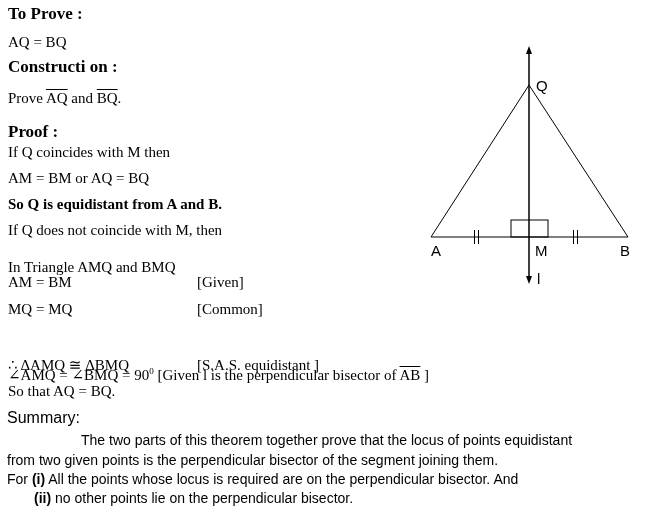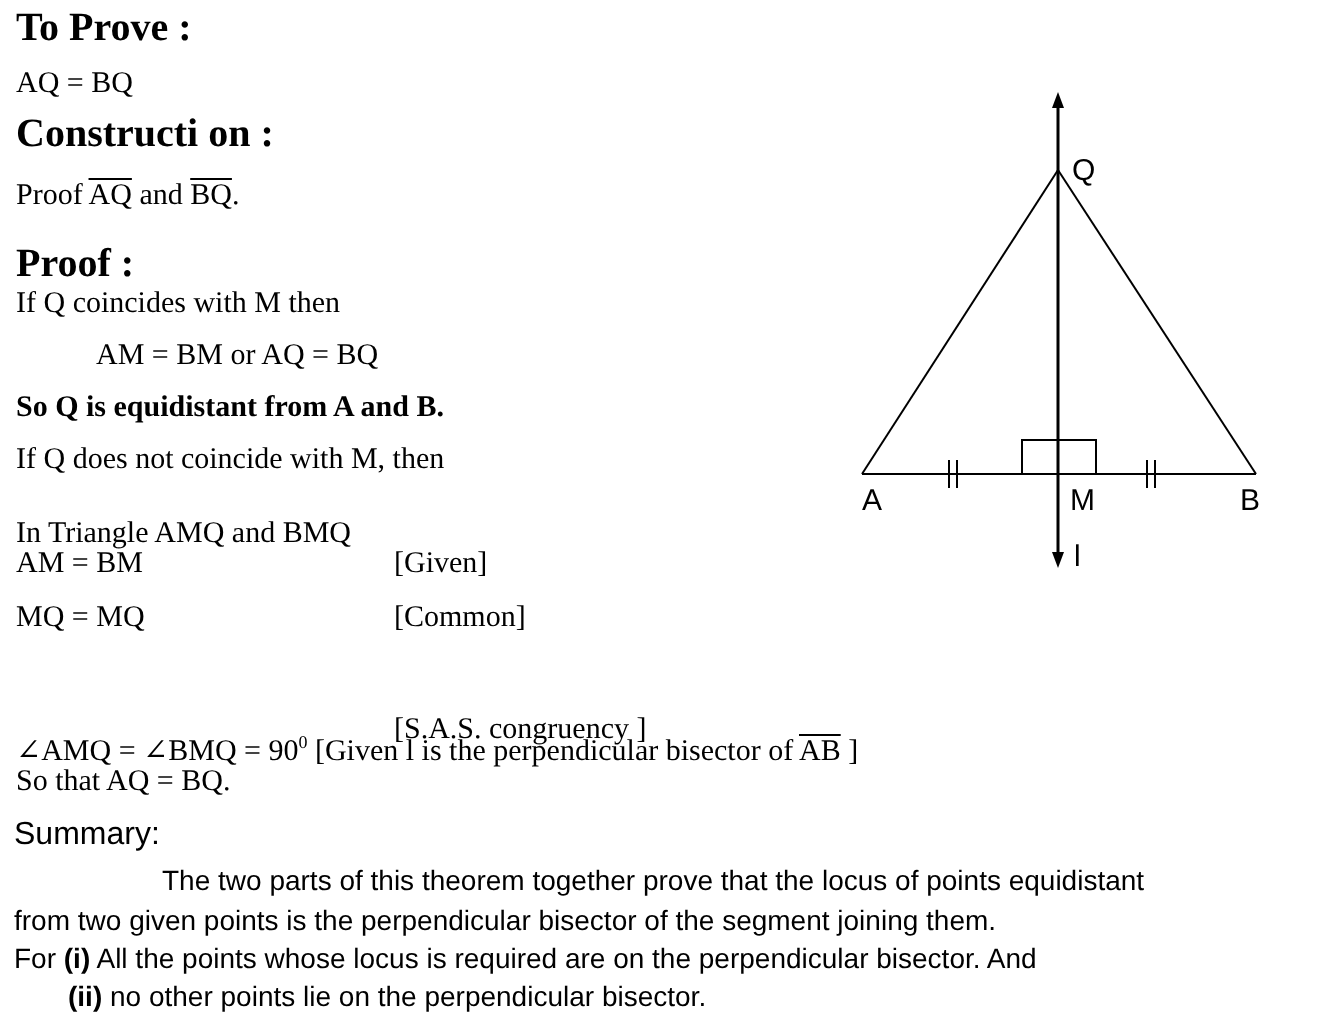--- a/index.html
+++ b/index.html
@@ -1,59 +1,60 @@
 <!DOCTYPE html>
 <html><head>
   <meta charset="utf-8">
   <style>
     html, body { margin: 0; padding: 0; background: #ffffff; }
     body { width: 667px; height: 518px; position: relative; overflow: hidden; color: #000; }
     .serif { font-family: "Liberation Serif", "DejaVu Serif", serif; }
     .sans { font-family: "Liberation Sans", "DejaVu Sans", sans-serif; }
     .line { position: absolute; left: 8px; white-space: nowrap; font-size: 15px; line-height: 18px; }
-    .heading { font-size: 20px; font-weight: bold; font-family: Liberation Serif, serif; }
+    .heading { font-size: 17px; font-weight: bold; font-family: Liberation Serif, serif; }
     .ovl { text-decoration: overline; }
     .col2 { position: absolute; left: 189px; }
     .sup { font-size: 9px; vertical-align: 6px; }
     .summary-title { position: absolute; left: 7px; top: 408px; font-size: 16px; line-height: 20px; }
     .summary-line { position: absolute; white-space: nowrap; font-size: 14px; line-height: 17px; }
     .diagram { position: absolute; left: 0; top: 0; }
     .lbl { position: absolute; font-family: "Liberation Sans", "DejaVu Sans", sans-serif; font-size: 15px; line-height: 16px; }
   </style>
 </head>
 <body>
 
 <div class="line serif heading" style="top:5px;">To Prove :</div>
 <div class="line serif" style="top:33px;">AQ = BQ</div>
 
 <div class="line serif heading" style="top:58px;">Constructi on :</div>
 <div class="line serif" style="top:89px;">
-  <span>Proof </span><span class="ovl">AQ</span><span> and </span><span class="ovl">BQ</span><span>.</span>
+  <span>Prove </span><span class="ovl">AQ</span><span> and </span><span class="ovl">BQ</span><span>.</span>
 </div>
 
 <div class="line serif heading" style="top:123px;">Proof :</div>
 <div class="line serif" style="top:143px;">If  Q coincides with  M then</div>
-<div class="line serif" style="top:169px;margin-left:40px;">AM = BM  or AQ = BQ</div>
+<div class="line serif" style="top:169px;">AM = BM  or AQ = BQ</div>
 <div class="line serif" style="top:195px;font-weight:bold;">So Q is equidistant from A  and B.</div>
 <div class="line serif" style="top:221px;">If  Q does not coincide with  M, then</div>
 <div class="line serif" style="top:258px;">In Triangle  AMQ  and  BMQ</div>
 
 <div class="line serif" style="top:273px;">
   <span>AM = BM</span>
   <span class="col2">[Given]</span>
 </div>
 <div class="line serif" style="top:300px;">
   <span>MQ = MQ</span>
   <span class="col2">[Common]</span>
 </div>
 <div class="line serif" style="top:329px;margin-top:33px;">
   <span>∠AMQ = ∠BMQ = 90</span><span class="sup">0</span><span> [Given  l is the perpendicular bisector of  </span><span class="ovl">AB</span><span> ]</span>
 </div>
 <div class="line serif" style="top:356px;">
-  <span class="col2">[S.A.S.  congruency ]</span>
+  <span>∴ ΔAMQ ≅ ΔBMQ</span>
+  <span class="col2">[S.A.S.  equidistant ]</span>
 </div>
 <div class="line serif" style="top:382px;">So that  AQ = BQ.</div>
 
 <div class="summary-title sans">Summary:</div>
 <div class="summary-line sans" style="left:81px; top:432px;">The two parts of this theorem together prove that the locus of points equidistant</div>
 <div class="summary-line sans" style="left:7px; top:452px;">from two given points is the perpendicular bisector of the segment joining them.</div>
 <div class="summary-line sans" style="left:7px; top:471px;">
   <span>For </span><b>(i)</b><span> All the points whose locus is required are on the perpendicular bisector.  And</span>
 </div>
 <div class="summary-line sans" style="left:34px; top:490px;">

